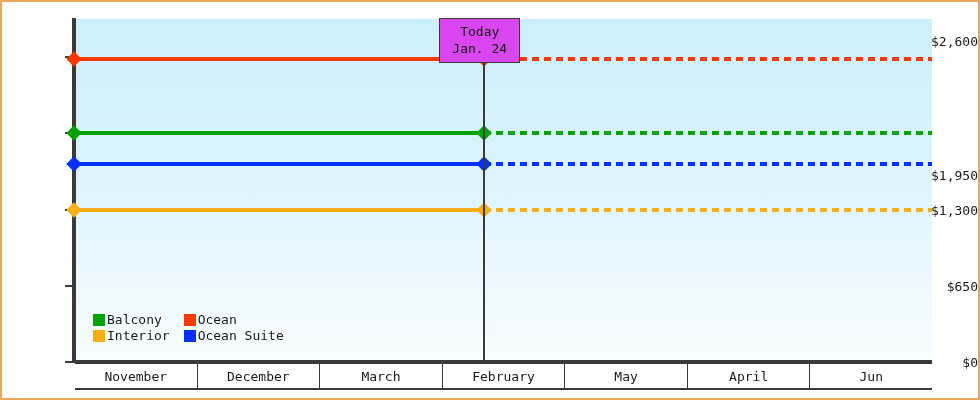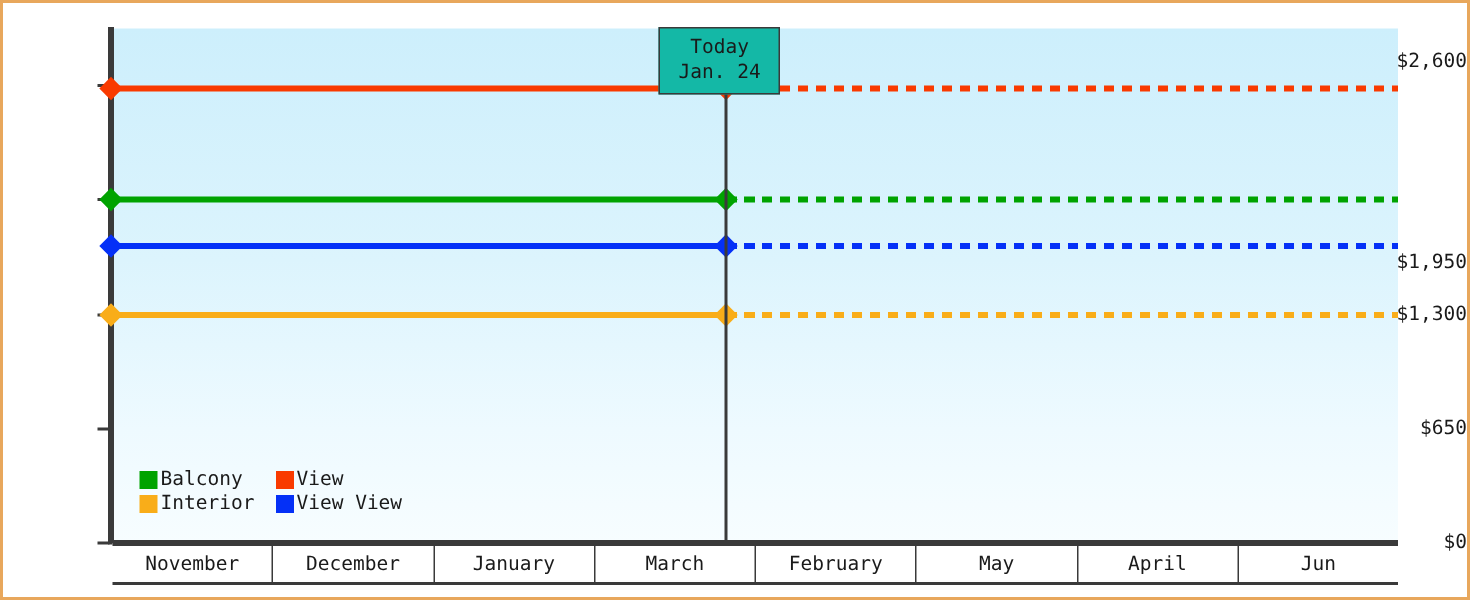--- a/index.html
+++ b/index.html
@@ -91,21 +91,21 @@
 
   
   #today-line {
     position: absolute;
     width: 2px;
     background: #3a3a3a;
   }
   #today-box {
     position: absolute;
     border: 1px solid #3a3a3a;
-    background: #14b8a6;
+    background: #d946ef;
     padding: 4px 12px 5px 12px;
     text-align: center;
     font-size: 13px;
     color: #1a1a1a;
     line-height: 17px;
     white-space: nowrap;
   }
 
   
   #legend {
@@ -211,36 +211,35 @@
     <div>Jan. 24</div>
   </div>
 
   <div id="legend">
       <div class="legend-item">
         <span class="legend-swatch" style="background: rgb(0, 163, 0);"></span>
         <span class="legend-label">Balcony</span>
       </div>
       <div class="legend-item">
         <span class="legend-swatch" style="background: rgb(249, 58, 0);"></span>
-        <span class="legend-label">View</span>
+        <span class="legend-label">Ocean</span>
       </div>
       <div class="legend-item">
         <span class="legend-swatch" style="background: rgb(249, 173, 25);"></span>
         <span class="legend-label">Interior</span>
       </div>
       <div class="legend-item">
         <span class="legend-swatch" style="background: rgb(4, 48, 247);"></span>
-        <span class="legend-label">View View</span>
+        <span class="legend-label">Ocean Suite</span>
       </div>
     </div>
 
   <div id="month-axis">
       <div class="month-cell">November</div>
       <div class="month-cell">December</div>
-      <div class="month-cell">January</div>
       <div class="month-cell">March</div>
       <div class="month-cell">February</div>
       <div class="month-cell">May</div>
       <div class="month-cell">April</div>
       <div class="month-cell">Jun</div>
     </div>
 
 </div>
 
 </body></html>

